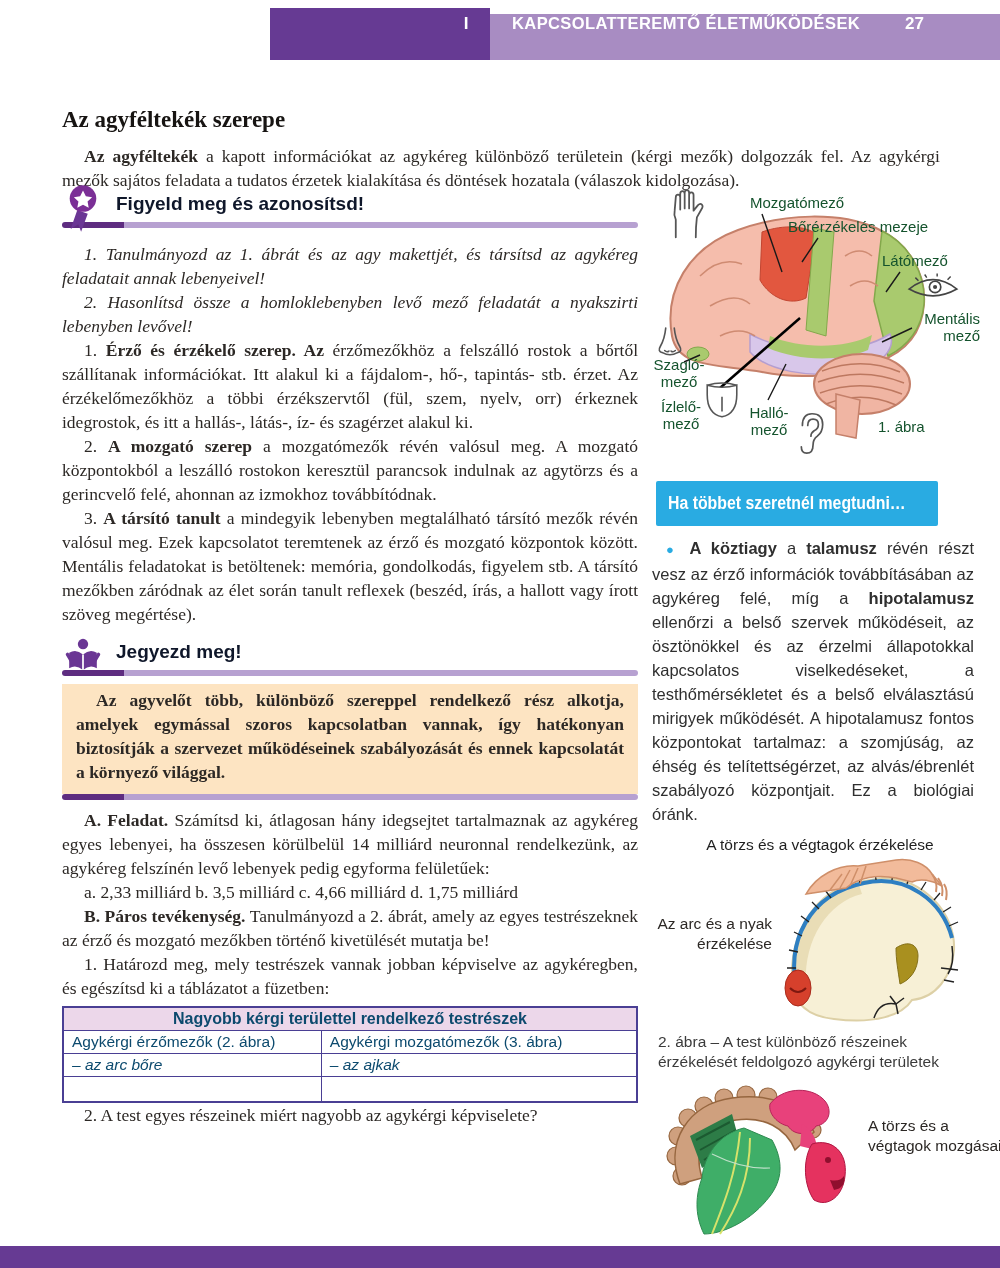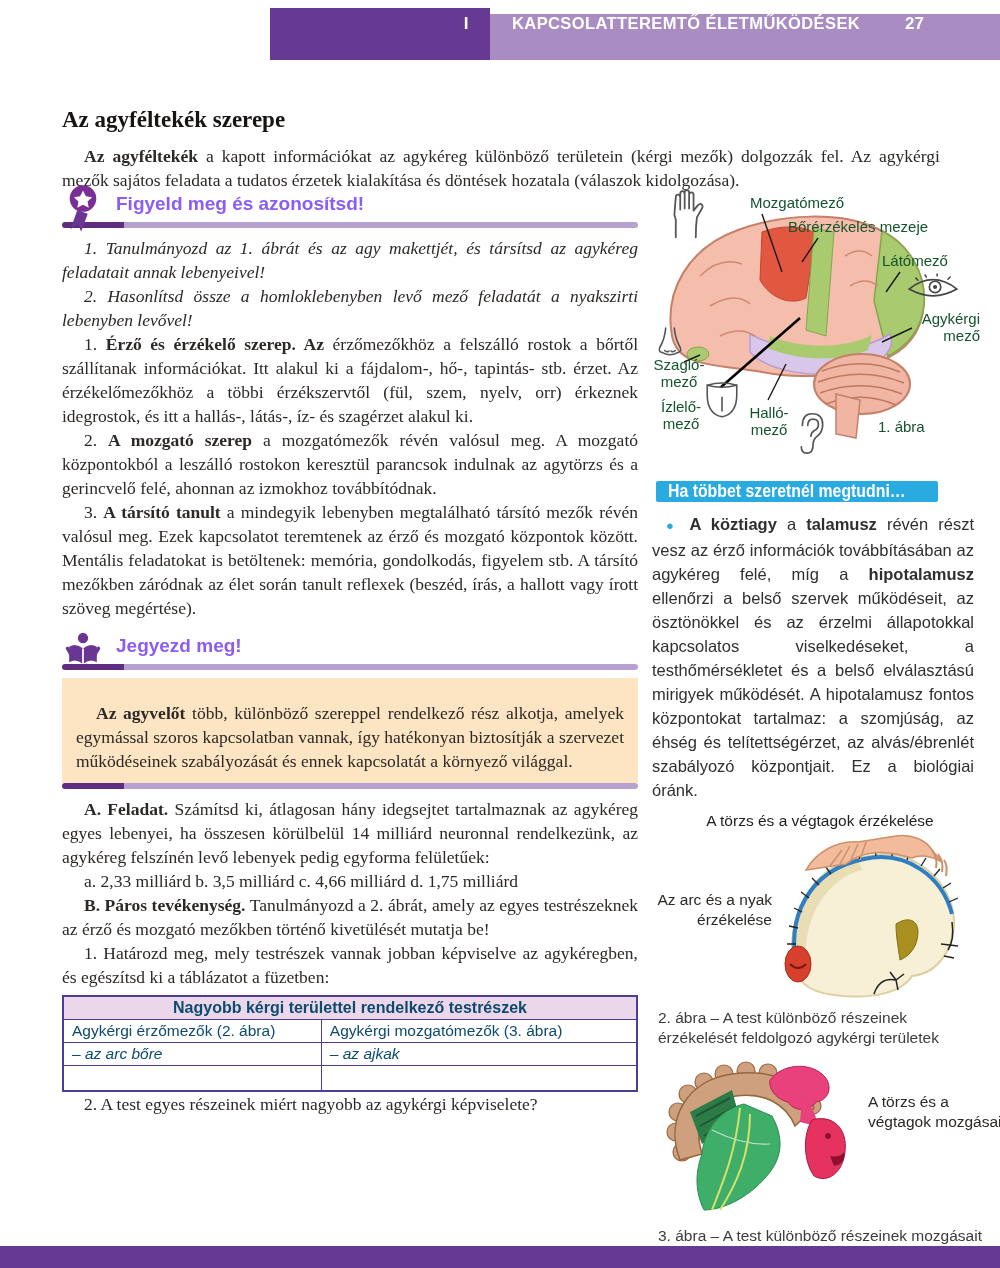--- a/index.html
+++ b/index.html
@@ -20,44 +20,44 @@
 
   
   .doc-title{position:absolute;left:62px;top:92px;font-size:23px;font-weight:bold;color:#171412;}
   .intro{position:absolute;left:62px;top:126px;width:878px;font-size:17.5px;line-height:24px;
          text-align:justify;text-indent:22px;}
   .col-left{position:absolute;left:62px;top:188px;width:576px;}
   .bp{margin:0;font-size:17.5px;line-height:24px;text-align:justify;text-indent:22px;}
   .bp.it{font-style:italic;}
   .sec-head{position:relative;height:34px;}
   .sec-head .badge{position:absolute;left:2px;top:-4px;width:38px;height:50px;z-index:2;}
-  .sec-title{margin-left:54px;font:bold 19px "Liberation Sans",sans-serif;color:#8b5cf6;line-height:32px;}
+  .sec-title{margin-left:54px;font:bold 19px "Liberation Sans",sans-serif;color:#0f172a;line-height:32px;}
   .rule{height:6px;border-radius:3px;
         background:linear-gradient(to right,#5e2c80 0,#5e2c80 62px,#b7a1d1 62px,#b7a1d1 100%);}
-  .items{margin-top:8px;}
+  .items{margin-top:14px;}
   .mt10{margin-top:10px;}
-  .orangebox{margin-top:8px;background:#fde4c2;padding:23px 14px 10px;}
+  .orangebox{margin-top:8px;background:#fde4c2;padding:4px 14px 10px;font-weight:bold;}
   .orangebox .bp{text-indent:20px;}
 
   table.bodytable{margin-top:6px;width:576px;border-collapse:collapse;
         font-family:"Liberation Sans",sans-serif;font-size:15.5px;color:#0c4a6e;}
   table.bodytable th,table.bodytable td{border:1.5px solid #4a3f94;padding:2px 8px;}
   table.bodytable{border:2.5px solid #4a3f94;}
   th.tbl-head{background:#ecd7ea;font-weight:bold;text-align:center;font-size:16px;padding:4px;}
   td.tbl-ital{font-style:italic;padding-left:18px;}
   td.tbl-empty{height:20px;}
 
   
   .col-right{position:absolute;left:650px;top:186px;width:340px;
              font-family:"Liberation Sans",sans-serif;}
   .fig1{position:relative;width:340px;height:285px;}
   .fig-label{position:absolute;font-size:15px;line-height:17px;color:#14532d;}
   .tr{text-align:right;} .tc{text-align:center;}
   .nowrap{white-space:nowrap;display:block;}
-  .bluebox{margin:10px 0 0 6px;width:258px;padding:0 12px;background:#29abe2;border-radius:2px;}
+  .bluebox{margin:10px 0 0 6px;width:258px;padding:12px 12px;background:#29abe2;border-radius:2px;}
   .bluebox span{display:inline-block;white-space:nowrap;color:#fff;
                 font:bold 18px "Liberation Sans",sans-serif;
                 transform:scaleX(.88);transform-origin:left center;}
   .km-text{margin:10px 0 0 2px;width:322px;font-size:16.5px;line-height:24px;
            text-align:justify;color:#2f2f2f;text-indent:14px;}
   .km-text .dot{color:#29abe2;font-size:13px;}
   .fig2-toplabel{margin-top:10px;text-align:center;font-size:15.5px;color:#1f1f1f;}
   .fig2{position:relative;width:340px;height:170px;margin-top:2px;}
   .fig2 svg.draw{position:absolute;left:96px;top:0;}
   .fig2-left{position:absolute;left:0;top:58px;width:122px;font-size:15.5px;line-height:20px;}
@@ -183,21 +183,21 @@
       <svg style="position:absolute;left:256px;top:86px" width="54" height="32" viewBox="0 0 52 30">
         <path d="M3 16 Q26 -2 49 16 Q26 29 3 16 Z" fill="none" stroke="#444" stroke-width="1.6"></path>
         <circle cx="28" cy="14" r="5.5" fill="none" stroke="#444" stroke-width="1.6"></circle>
         <circle cx="28" cy="14" r="2" fill="#444"></circle>
         <path d="M12 8 L9 5 M20 5 L18 2 M30 4 L30 1 M40 7 L43 4" stroke="#444" stroke-width="1.4"></path>
       </svg>
       <div class="fig-label" style="left:100px;top:8px">Mozgatómező</div>
       <div class="fig-label" style="left:138px;top:32px">Bőrérzékelés mezeje</div>
       <div class="fig-label" style="left:232px;top:66px">Látómező</div>
       <div class="fig-label tr" style="left:258px;top:124px;width:72px">
-          <span class="nowrap">Agykérgi</span>
+          <span class="nowrap">Mentális</span>
           <span class="nowrap">mező</span>
         </div>
       <div class="fig-label tc" style="left:0;top:170px;width:58px">
           <span class="nowrap">Szagló-</span>
           <span class="nowrap">mező</span>
         </div>
       <div class="fig-label tc" style="left:2px;top:212px;width:58px">
           <span class="nowrap">Ízlelő-</span>
           <span class="nowrap">mező</span>
         </div>

